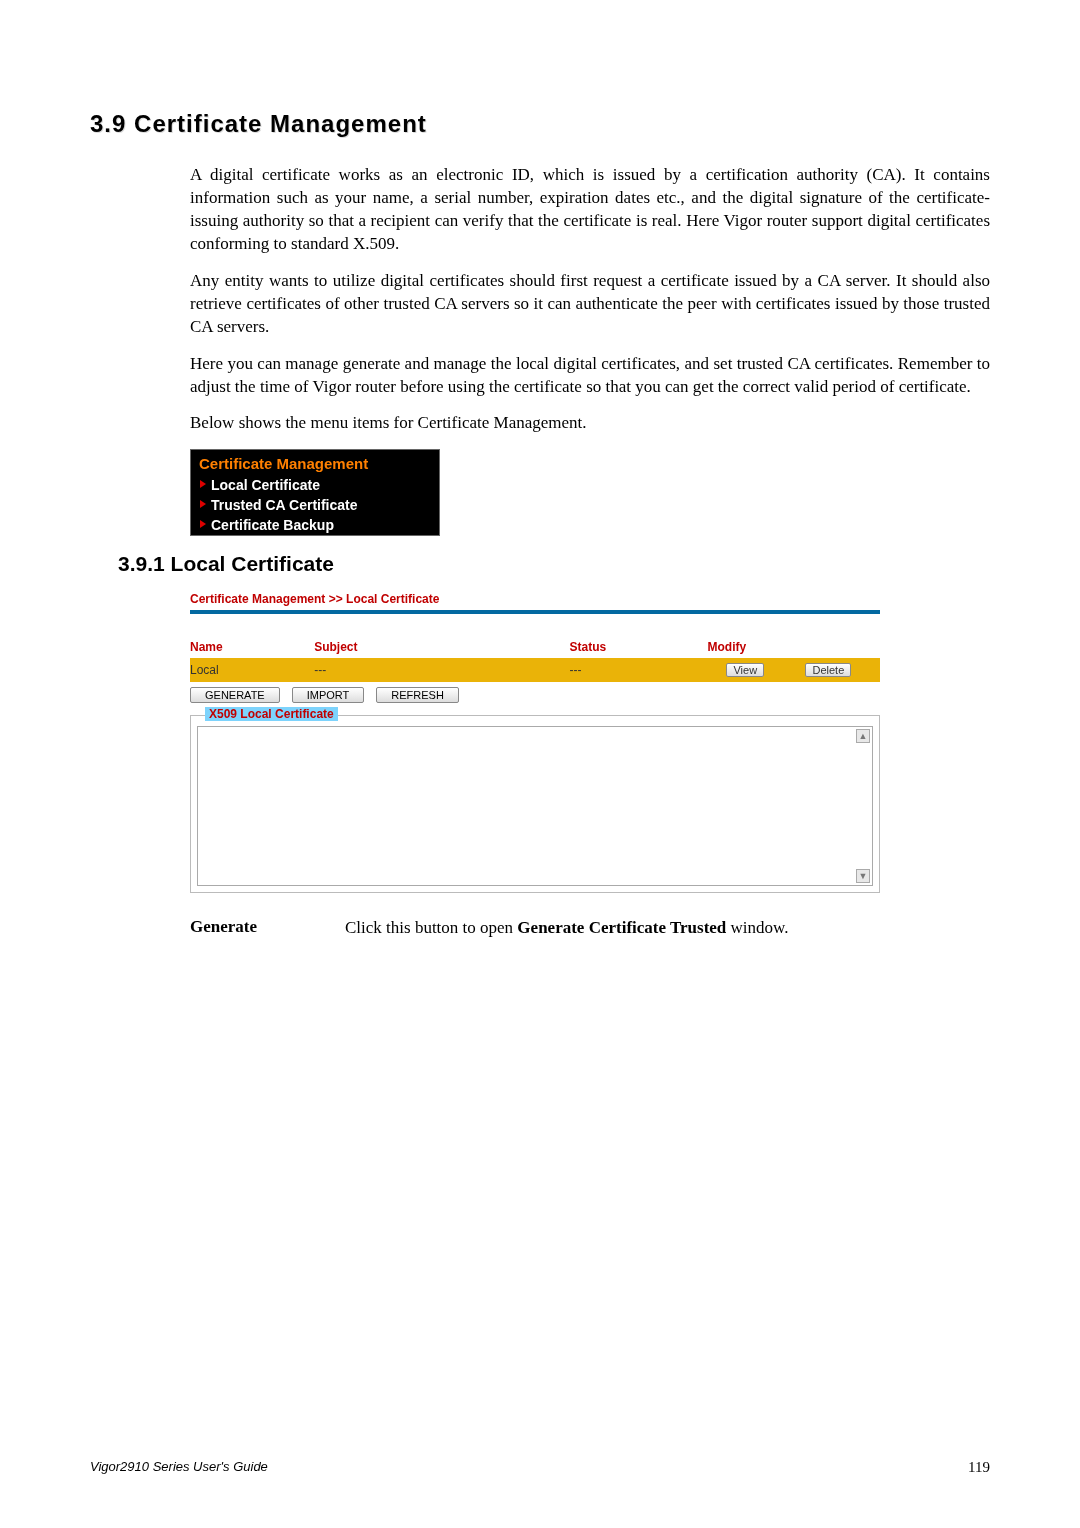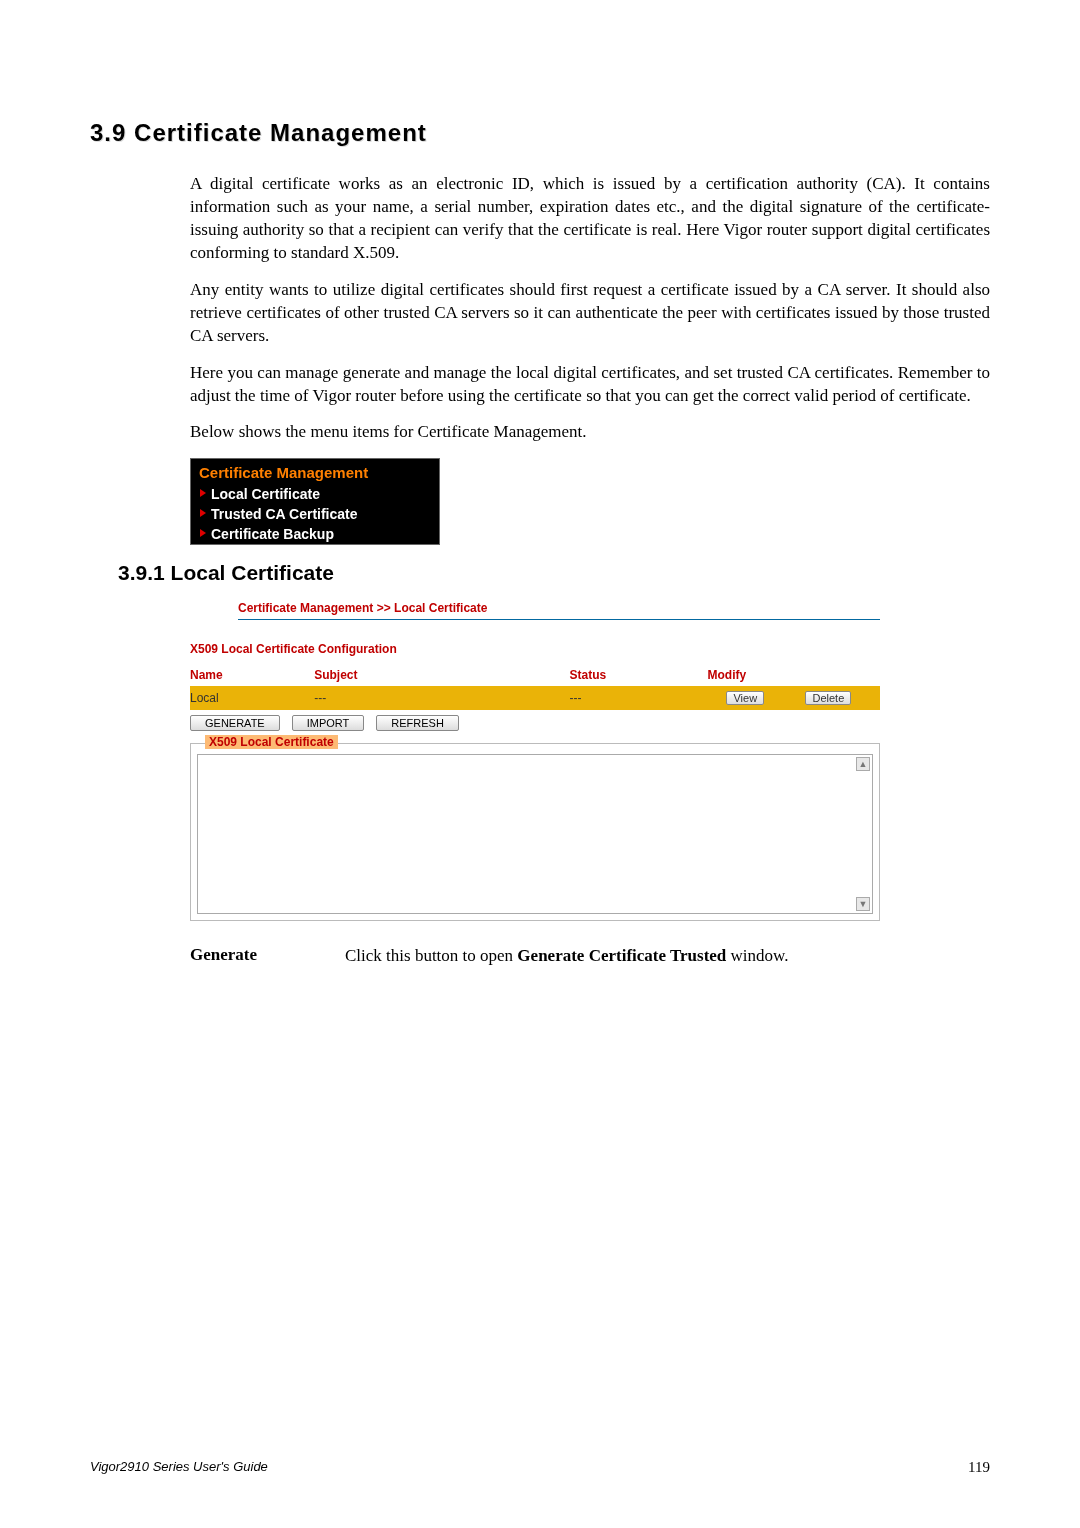--- a/index.html
+++ b/index.html
@@ -13,21 +13,21 @@
     position: relative;
     padding: 90px 90px 60px 90px;
   }
   .section-title {
     font-family: Arial, Helvetica, sans-serif;
     font-size: 24px;
     color: #000;
     letter-spacing: 1px;
     text-shadow: 1px 1px 0 rgba(0,0,0,0.15);
     margin-bottom: 26px;
-    margin-top: 29px;
+    margin-top: 20px;
     font-weight: bold;
   }
   .body-text {
     margin-left: 100px;
     margin-right: 0px;
     margin-bottom: 14px;
     line-height: 1.35;
     font-size: 17px;
     text-align: justify;
   }
@@ -74,23 +74,22 @@
   .screenshot {
     margin-left: 100px;
     width: 690px;
     font-family: Arial, sans-serif;
   }
   .breadcrumb {
     color: #c00000;
     font-size: 12px;
     font-weight: bold;
     padding: 6px 0 4px 0;
-    border-bottom: 1px solid #0369a1;
+    border-bottom: 4px solid #0369a1;
     margin-bottom: 22px;
-    margin-left: 48px;
   }
   .config-title {
     color: #c00000;
     font-weight: bold;
     font-size: 12px;
     margin-bottom: 8px;
   }
   .cert-table {
     width: 100%;
     border-collapse: collapse;
@@ -135,21 +134,21 @@
   .fieldset {
     border: 1px solid #bbb;
     margin-top: 12px;
     padding: 4px 6px 6px 6px;
     position: relative;
   }
   .fieldset-legend {
     position: absolute;
     top: -9px;
     left: 14px;
-    background: #fdba74;
+    background: #7dd3fc;
     padding: 0 4px;
     color: #c00000;
     font-weight: bold;
     font-size: 12px;
   }
   .textarea-box {
     width: 100%;
     height: 160px;
     border: 1px solid #aaa;
     background: #fff;
@@ -223,21 +222,20 @@
   <div class="menu-item"><span>Certificate Backup</span></div>
 </div>
 
 <h3 class="subsection-title">
   <span>3.9.1</span>
   <span>Local Certificate</span>
 </h3>
 
 <div class="screenshot">
   <div class="breadcrumb">Certificate Management &gt;&gt; Local Certificate</div>
-  <div class="config-title">X509 Local Certificate Configuration</div>
 
   <table class="cert-table">
     <thead>
       <tr>
         <th style="width:18%">Name</th>
         <th style="width:37%">Subject</th>
         <th style="width:20%">Status</th>
         <th style="width:25%">Modify</th>
       </tr>
     </thead>

